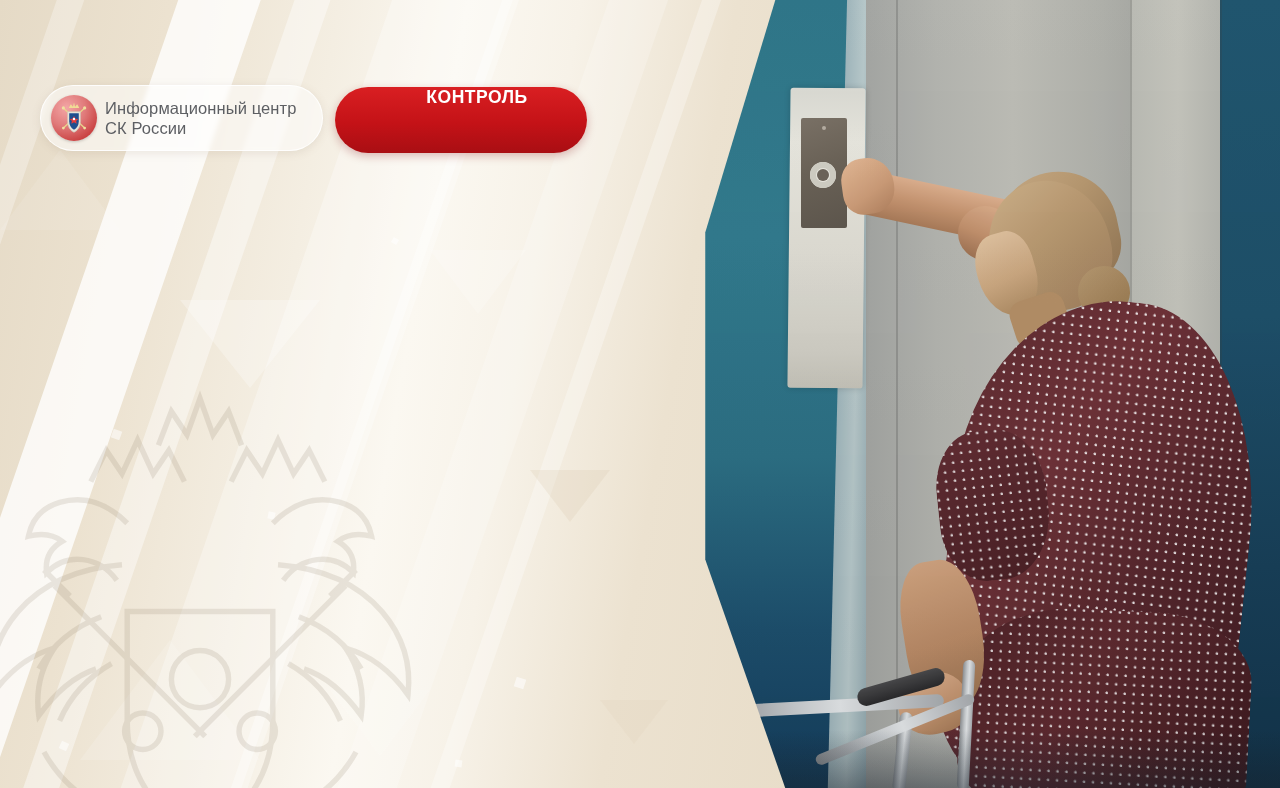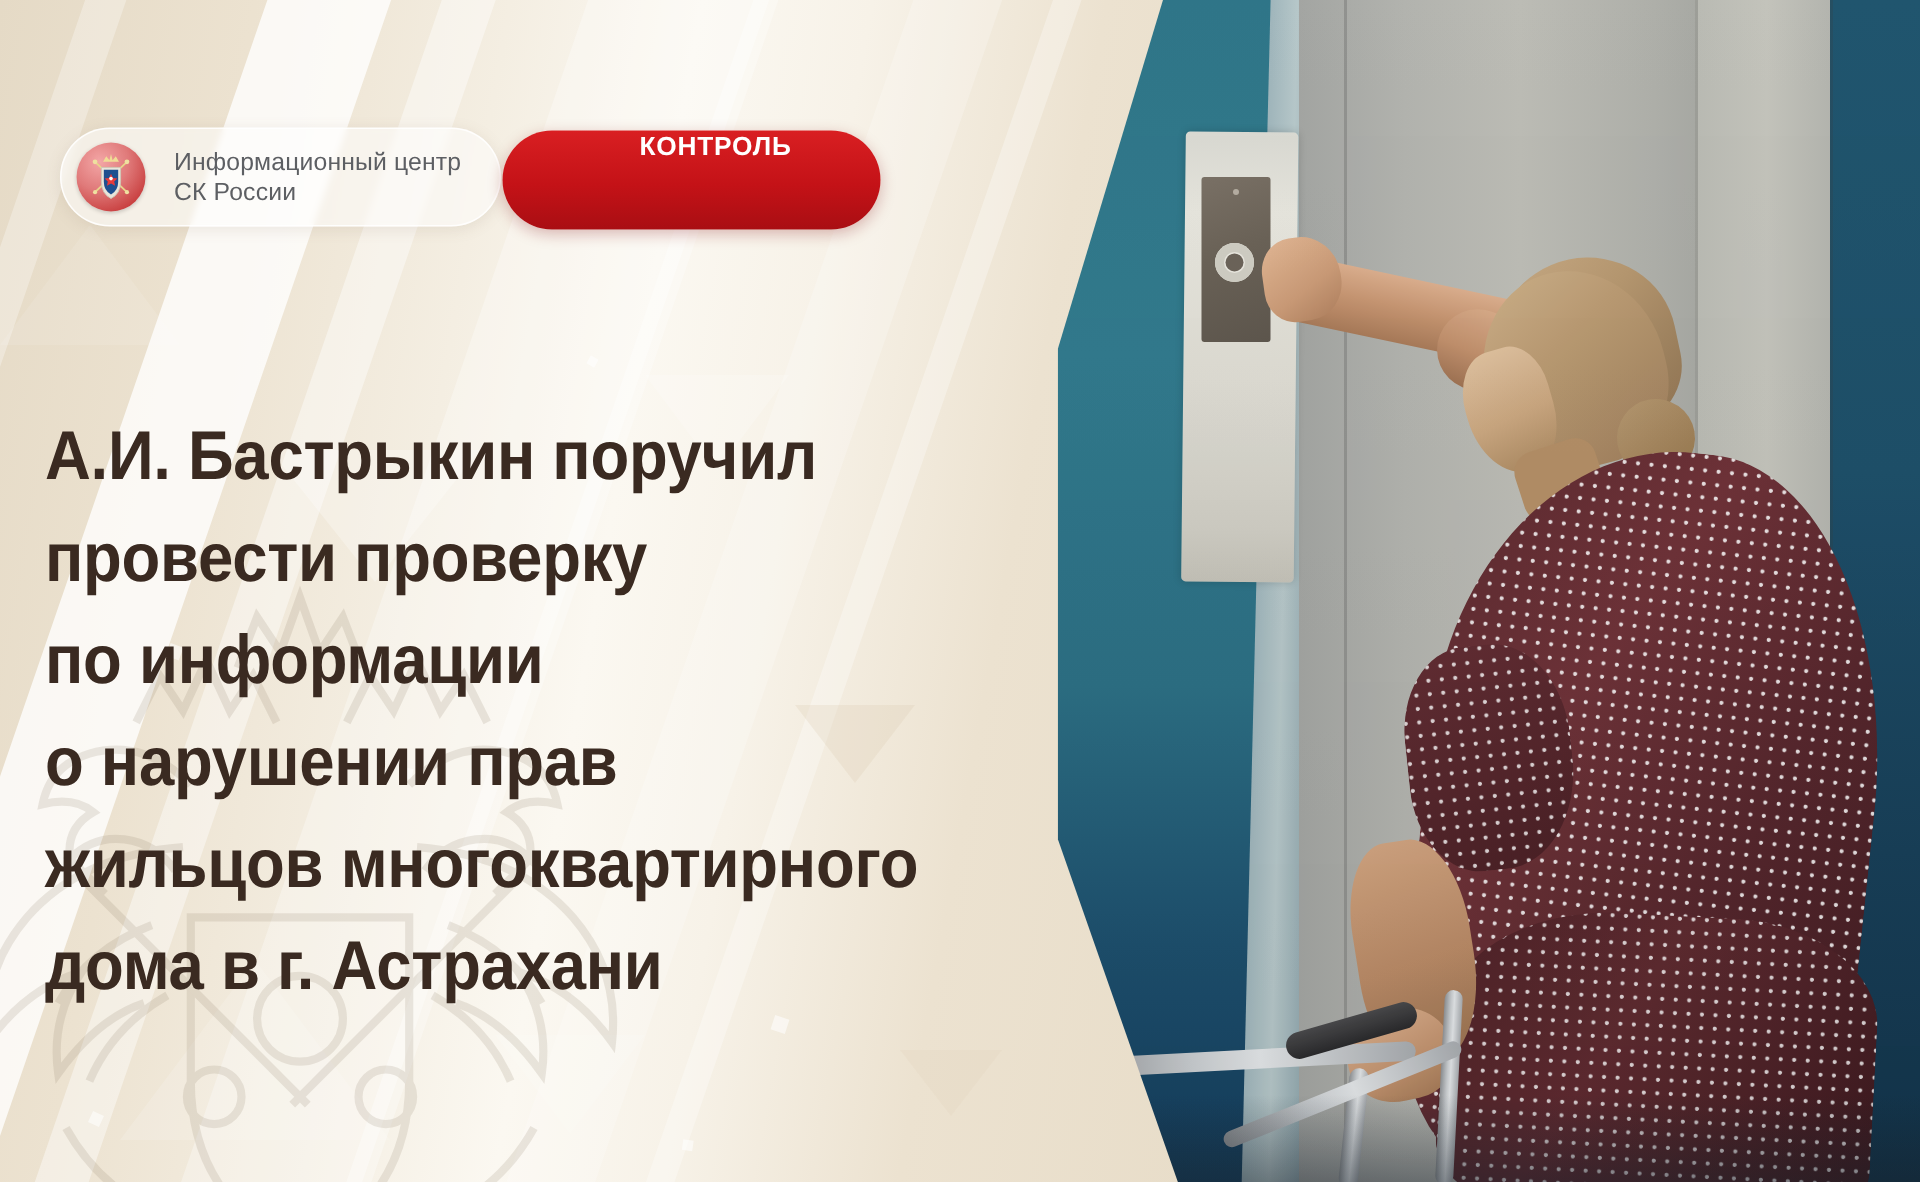--- a/index.html
+++ b/index.html
@@ -246,21 +246,21 @@
   
   .photo-edge{
     position:absolute;top:0;left:0;width:34px;height:100%;
     background:linear-gradient(90deg,rgba(176,193,198,.95),rgba(176,193,198,0));
   }
 
   
   .logo-pill{
     position:absolute;left:40px;top:85px;
     height:66px;
-    display:flex;align-items:center;gap:19px;
+    display:flex;align-items:center;gap:8px;
     padding:0 26px 0 10px;
     border-radius:34px;
     background:rgba(255,255,255,.52);
     border:1px solid rgba(255,255,255,.85);
     box-shadow:0 2px 10px rgba(120,100,80,.13);
     backdrop-filter:blur(2px);
   }
   .emblem{
     width:46px;height:46px;border-radius:50%;
     background:radial-gradient(circle at 34% 28%,#f3a6a6 0%,#e07a7a 42%,#c94141 78%,#b12f34 100%);
@@ -448,22 +448,14 @@
     <div class="logo-text">
       <div>Информационный центр</div>
       <div>СК России</div>
     </div>
   </div>
 
   <div class="control-pill">
     <span>КОНТРОЛЬ</span>
   </div>
 
-  <div class="headline">
-    <p>А.И. Бастрыкин поручил</p>
-    <p>провести проверку</p>
-    <p>по информации</p>
-    <p>о нарушении прав</p>
-    <p>жильцов многоквартирного</p>
-    <p>дома в г. Астрахани</p>
-  </div>
 
 </div>
 
 </body></html>

